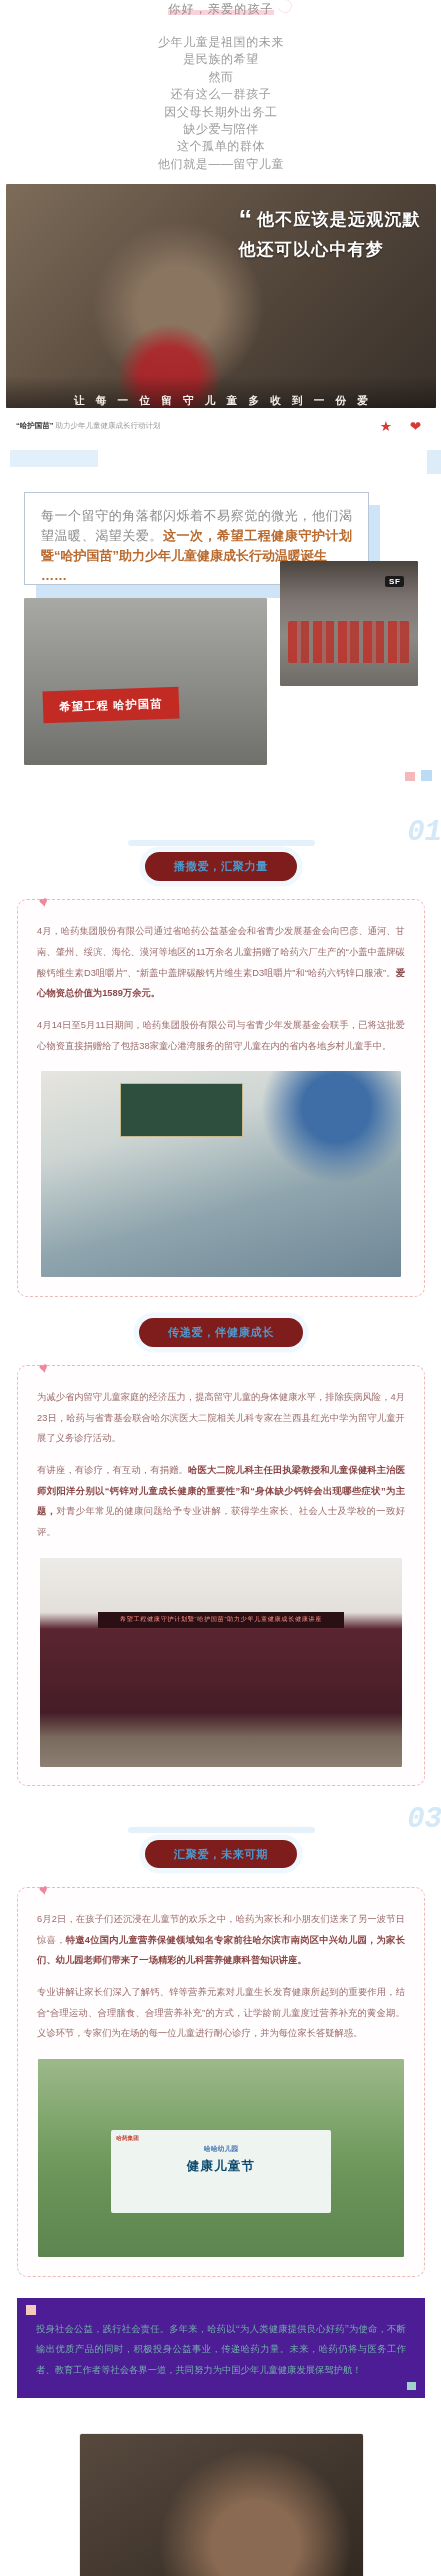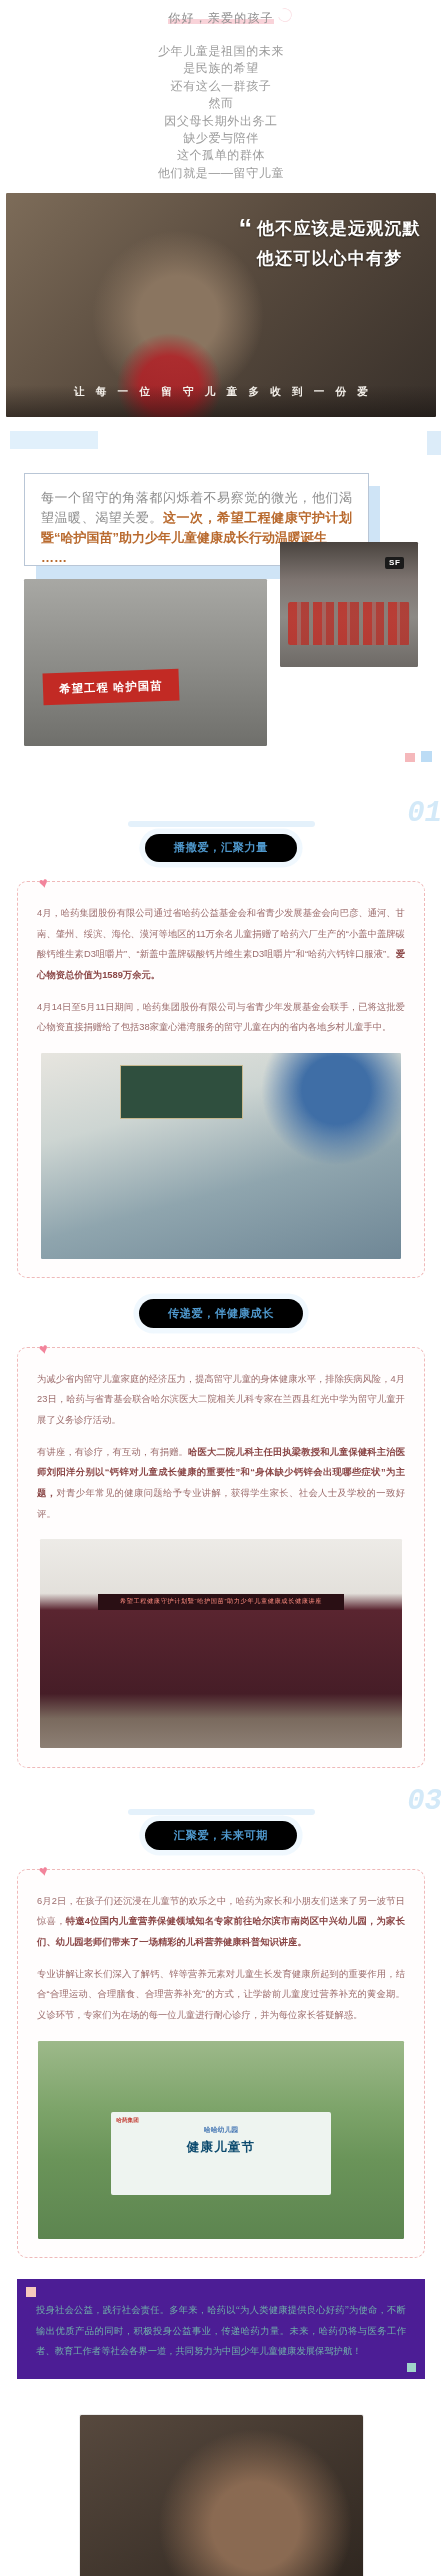--- a/index.html
+++ b/index.html
@@ -1,36 +1,36 @@
 <!DOCTYPE html>
 <html style="font-size:10px"><head>
 <meta charset="utf-8">
 <style>
   * { margin:0; padding:0; box-sizing:border-box; }
   body { background:#ffffff; font-family:"Liberation Sans","DejaVu Sans",sans-serif; }
   .page { width:442px; margin:0 auto; background:#fff; overflow:hidden; position:relative; }
 
   
-  .poem { text-align:center; padding-top:10px; }
+  .poem { text-align:center; padding-top:1px; }
   .poem-title { font-size:12px; color:#8f8f8f; letter-spacing:1.2px; display:inline-block; position:relative; margin-bottom:16px; }
   .poem-title .hl { background:linear-gradient(transparent 55%, #f9d3d9 55%, #f9d3d9 90%, transparent 90%); }
   .poem-deco { position:absolute; right:-17.4px; top:-2.5px; width:13.7px; height:13.7px; border:1.2px solid #fbe3e7; border-radius:50%; border-left-color:transparent; transform:rotate(25deg); }
   .poem-line { font-size:12px; color:#9c9c9c; line-height:17.4px; letter-spacing:0.6px; }
 
   
   .hero { position:relative; margin:11.2px 6.2px 0 6.2px; height:224px; border-radius:1.2px; overflow:hidden;
     background:
       radial-gradient(circle at 38% 86%, rgba(178,32,38,.85) 0 9%, rgba(178,32,38,0) 16%),
       radial-gradient(circle at 40% 55%, #8a7560 0 14%, rgba(0,0,0,0) 30%),
       linear-gradient(135deg,#7d6c59 0%, #5a4c3f 45%, #38302a 100%); }
-  .hero-quote { position:absolute; top:24px; right:15px; text-align:center; color:#fff; }
+  .hero-quote { position:absolute; top:24px; right:15px; text-align:left; color:#fff; }
   .hero-qmark { font-size:27.4px; font-weight:bold; line-height:6.2px; vertical-align:-3.7px; margin-right:3.7px; }
   .hero-q1 { font-size:17px; font-weight:bold; letter-spacing:1.2px; text-shadow:0 0.6px 1.9px rgba(0,0,0,.5); }
   .hero-q2 { font-size:17px; font-weight:bold; letter-spacing:1.2px; margin-top:7px; text-shadow:0 0.6px 1.9px rgba(0,0,0,.5); }
-  .hero-strip { position:absolute; left:0; right:0; bottom:0; height:32px; display:flex; align-items:flex-start; justify-content:center;
+  .hero-strip { position:absolute; left:0; right:0; bottom:0; height:32px; display:flex; align-items:flex-end; justify-content:center;
     background:linear-gradient(rgba(20,16,14,0), rgba(20,16,14,.55)); }
   .hero-strip span { color:#f3efe9; font-family:"Liberation Serif","DejaVu Serif",serif; font-size:10.6px; font-weight:bold; letter-spacing:11.2px; text-indent:11.2px; }
 
   
   .caption-row { display:flex; align-items:center; justify-content:space-between; margin:8.7px 16px 0 16px; }
   .caption-text { font-size:7.5px; color:#9a9a9a; }
   .caption-text b { color:#3d3d3d; }
   .caption-logos { display:flex; gap:8.7px; align-items:center; }
   .logo-badge { width:21px; height:18.7px; display:flex; align-items:center; justify-content:center; color:#d43c33; font-size:13.7px; }
 
@@ -51,21 +51,21 @@
   .sf-tag { position:absolute; right:10%; top:12%; color:#fff; font-weight:bold; font-size:8px; letter-spacing:0.6px; background:#1a1a1a; padding:1.2px 3.7px; border-radius:1.9px; }
   .vol-crowd { position:absolute; left:6%; right:6%; bottom:18%; height:34%;
     background:repeating-linear-gradient(90deg,#c03028 0 8.7px, #a8605a 8.7px 12.5px, #b5342c 12.5px 21px, #8a7d76 21px 25px); border-radius:2.5px; opacity:.85; }
   .deco-sq-pink { position:absolute; right:27.4px; top:322px; width:9.3px; height:9.3px; background:#f5b8bb; }
   .deco-sq-blue { position:absolute; right:10px; top:320px; width:11.2px; height:11.2px; background:#bcdcf5; }
 
   
   .sec-head { text-align:center; position:relative; margin-top:21px; }
   .wm-num { font-size:29px; font-weight:bold; font-style:italic; color:#d3e9f8; font-family:Liberation Mono, monospace; line-height:25px;text-align:right; }
   .wm-bar { width:187px; height:6.2px; background:#e4f1fb; border-radius:3.7px; margin:-5px auto 6.2px auto; }
-  .pill { display:inline-block; background:#000000; color:#4e97cb; font-size:11.2px; font-weight:bold; letter-spacing:0.6px;
+  .pill { display:inline-block; background:#7f1d1d; color:#4e97cb; font-size:11.2px; font-weight:bold; letter-spacing:0.6px;
     padding:6.9px 29px; border-radius:16px; box-shadow:0 0 0 5.6px rgba(221,239,252,.45); }
   .dash-box { position:relative; margin:18.7px 17.4px 0 17.4px; border:0.6px dashed #efb9b9; border-radius:10px; background:#fffdfd; padding:21px 18.7px 18.7px 18.7px; }
   .heart { position:absolute; top:-7.5px; left:21px; color:#f2849b; font-size:15px; transform:rotate(-12deg); text-shadow:0 0.6px 0 #fff; }
   .para { font-size:9.3px; line-height:20.6px; color:#9b6b6b; text-align:justify; margin-top:11.2px; }
   .para:first-of-type { margin-top:0; }
   .para .b { color:#8b4747; font-weight:bold; }
   .in-photo { margin-top:15px; border-radius:1.2px; position:relative; overflow:hidden; }
   .ph-classroom { height:206px; margin-left:3.7px; margin-right:3.7px;
     background:
       radial-gradient(circle at 82% 18%, #3f6ea6 0 10%, rgba(0,0,0,0) 22%),
@@ -98,38 +98,45 @@
 </style>
 </head>
 <body>
 
 <div class="page">
 
   <div class="poem">
     <div class="poem-title"><span class="hl">你好，亲爱的孩子</span><span class="poem-deco"></span></div>
     <div class="poem-line">少年儿童是祖国的未来</div>
     <div class="poem-line">是民族的希望</div>
+    <div class="poem-line">然而</div>
     <div class="poem-line">还有这么一群孩子</div>
-    <div class="poem-line">然而</div>
     <div class="poem-line">因父母长期外出务工</div>
     <div class="poem-line">缺少爱与陪伴</div>
     <div class="poem-line">这个孤单的群体</div>
     <div class="poem-line">他们就是——留守儿童</div>
   </div>
 
   <div class="hero">
     <div class="hero-quote">
       <div class="hero-q1"><span class="hero-qmark">“</span><span>他不应该是远观沉默</span></div>
       <div class="hero-q2">他还可以心中有梦</div>
     </div>
     <div class="hero-strip">
         <span>让每一位留守儿童多收到一份爱</span>
       </div>
   </div>
 
+  <div class="caption-row">
+    <div class="caption-text"><b>“哈护国苗”</b> <span>助力少年儿童健康成长行动计划</span></div>
+    <div class="caption-logos">
+      <div class="logo-badge">★</div>
+      <div class="logo-badge">❤</div>
+    </div>
+  </div>
 
   <div class="intro">
     <div class="deco-blue-a"></div>
     <div class="deco-blue-b"></div>
     <div class="intro-shadow"></div>
     <div class="intro-card">
       <p><span>每一个留守的角落都闪烁着不易察觉的微光，他们渴望温暖、渴望关爱。</span><span class="orange">这一次，希望工程健康守护计划暨“哈护国苗”助力少年儿童健康成长行动温暖诞生</span><br><span class="orange">……</span></p>
     </div>
     <div class="photo-truck in-photo" style="position:absolute; margin:0;">
       <div class="truck-banner">

